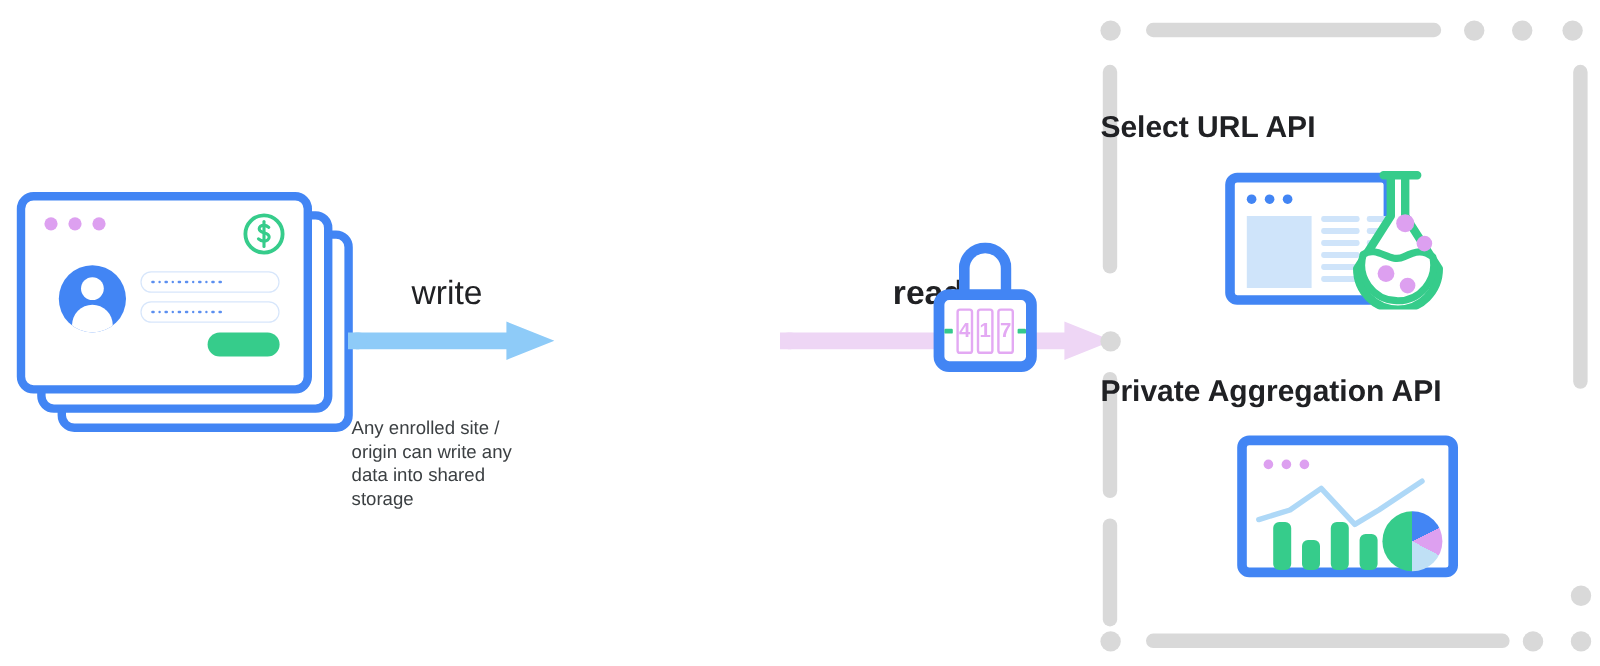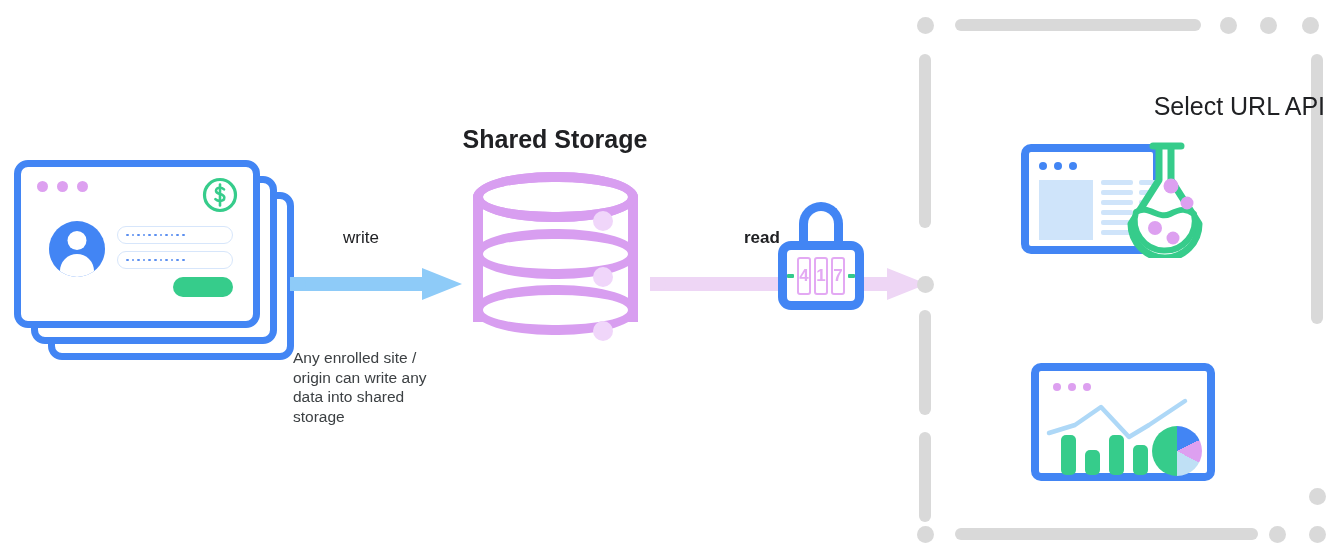--- a/index.html
+++ b/index.html
@@ -69,21 +69,21 @@
   #pw2 { top: 84px; }
   .submit-btn {
     position: absolute; left: 152px; top: 110px;
     width: 60px; height: 20px; border-radius: 10px; background: #36cc8b;
   }
 
   
   .arrow-wrap { position: absolute; }
   .arrow-label {
     position: absolute;
-    font-size: 17px;
+    font-size: 28px;
     color: #202124;
     letter-spacing: 0px;
     white-space: nowrap;
   }
   .arrow-caption {
     position: absolute;
     font-size: 15.5px;
     line-height: 19.5px;
     color: #3c4043;
     white-space: pre-line;
@@ -142,22 +142,22 @@
   }
 
   
   #api-panel { left: 917px; top: 8px; width: 408px; height: 540px; }
   .dash-seg { position: absolute; background: #d9d9d9; }
   .dash-dot  { position: absolute; background: #d9d9d9; border-radius: 50%; width: 17px; height: 17px; }
   .h-seg { height: 12px; border-radius: 6px; }
   .v-seg { width: 12px; border-radius: 6px; }
 
   .api-title {
-    position: absolute; text-align: right; width: 100%;
-    font-size: 25px; font-weight: normal; color: #202124; white-space: nowrap;
+    position: absolute; text-align: left; width: 100%;
+    font-size: 25px; font-weight: bold; color: #202124; white-space: nowrap;
   }
 
   
   .mini-browser {
     position: absolute;
     border: 8px solid #4285f4;
     border-radius: 10px;
     background: #fff;
     box-sizing: border-box;
   }
@@ -242,36 +242,20 @@
       <path d="M0 11 h132 V2 l40 16 -40 16 V25 H0 Z" fill="#8ecbf8"></path>
       <rect x="0" y="11" width="16" height="14" rx="7" fill="#8ecbf8"></rect>
     </svg>
   </div>
 
   <div class="arrow-caption" style="left:293px; top:312px; width:175px;margin-top:36px;">Any enrolled site /
 origin can write any
 data into shared
 storage</div>
 
-  <div class="abs" id="storage-group">
-    <div class="storage-title">Shared Storage</div>
-
-    <div class="cyl-band" style="top:47px;"></div>
-    <div class="cyl-band" style="top:104px;"></div>
-    <div class="cyl-band" style="top:160px;"></div>
-
-    <div class="abs" style="left:18px; top:72px; width:10px; height:125px; background:#d89ef0;"></div>
-    <div class="abs" style="left:173px; top:72px; width:10px; height:125px; background:#d89ef0;"></div>
-
-    <div class="cyl-band" style="top:47px;"></div>
-
-    <div class="cyl-dot" style="left:138px; top:86px;"></div>
-    <div class="cyl-dot" style="left:138px; top:142px;"></div>
-    <div class="cyl-dot" style="left:138px; top:196px;"></div>
-  </div>
 
   <div class="arrow-label" style="left:744px; top:228px;font-weight:bold;">read</div>
 
   <div class="arrow-wrap" style="left:650px; top:266px;">
     <svg width="277" height="36" viewBox="0 0 277 36">
       <path d="M0 11 h237 V2 l40 16 -40 16 V25 H0 Z" fill="#eed6f5"></path>
       <rect x="0" y="11" width="16" height="14" rx="7" fill="#eed6f5"></rect>
     </svg>
   </div>
 
@@ -342,20 +326,21 @@
           <path d="M44 6 h28 M50 6 v34 L22 84 a30 30 0 1 0 68 0 L62 40 V6" fill="#ffffff" stroke="#36cc8b" stroke-width="7" stroke-linecap="round" stroke-linejoin="round"></path>
           <path d="M27 72 c12 -8 22 8 34 2 c10 -5 16 -6 24 0 a30 30 0 1 1 -58 -2 Z" fill="#ffffff" stroke="#36cc8b" stroke-width="6" stroke-linejoin="round"></path>
           <circle cx="62" cy="46" r="7.5" fill="#dda0f0"></circle>
           <circle cx="78" cy="63" r="6.5" fill="#dda0f0"></circle>
           <circle cx="46" cy="88" r="7" fill="#dda0f0"></circle>
           <circle cx="64" cy="98" r="6.5" fill="#dda0f0"></circle>
         </svg>
       </div>
     </div>
 
+    <div class="api-title" style="top:304px;">Private Aggregation API</div>
 
     <div class="mini-browser" style="left:114px; top:355px; width:184px; height:118px;">
       <div class="mini-dots" style="left:14px; top:12px;">
         <i style="background:#dda0f0"></i>
           <i style="background:#dda0f0"></i>
           <i style="background:#dda0f0"></i>
       </div>
 
       <svg class="abs" style="left:6px; top:24px;" width="158" height="48" viewBox="0 0 158 48">
         <polyline points="4,38 30,30 56,12 84,42 104,30 140,6" fill="none" stroke="#aed8f7" stroke-width="4.5" stroke-linecap="round" stroke-linejoin="round"></polyline>

